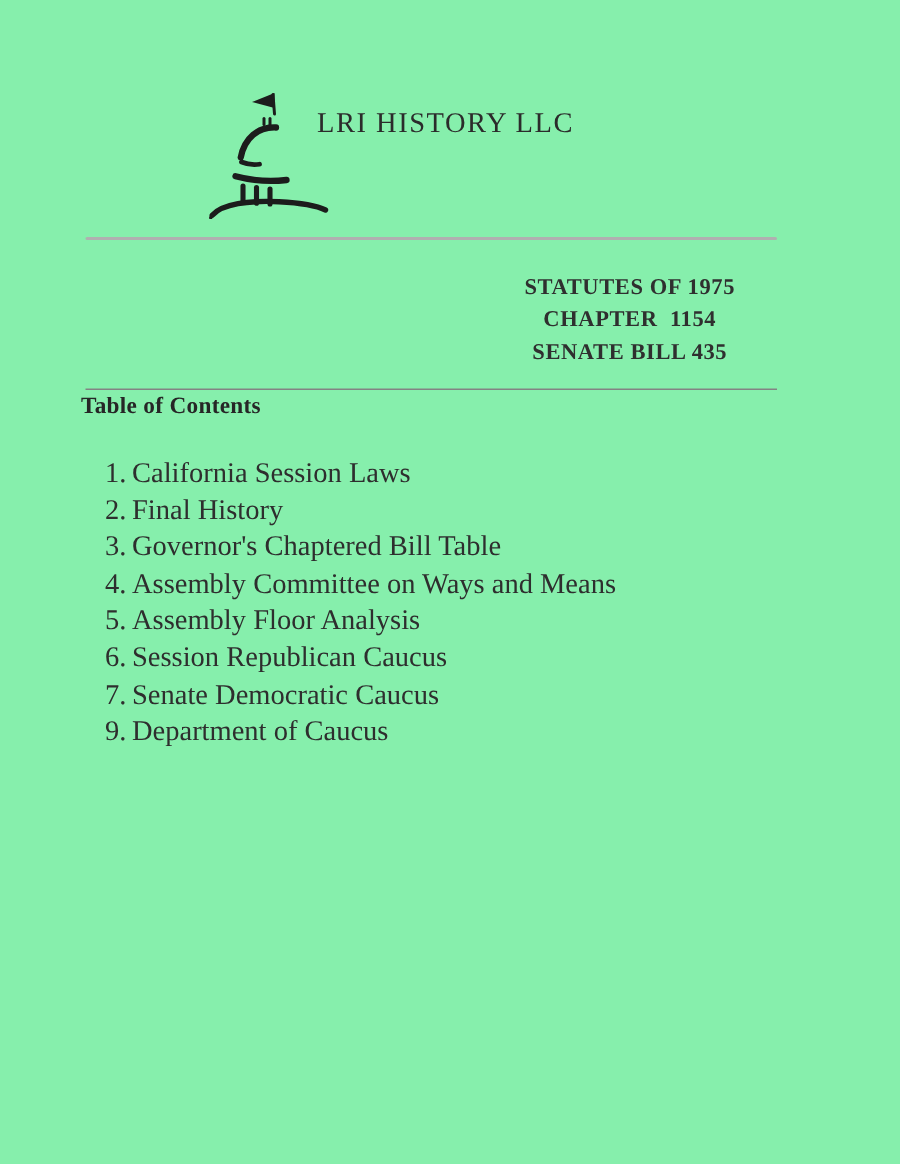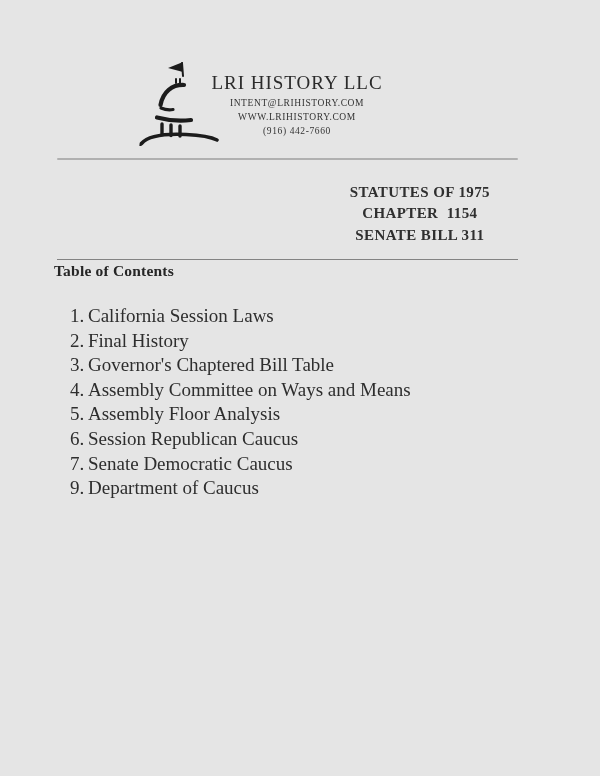--- a/index.html
+++ b/index.html
@@ -4,21 +4,21 @@
 <style>
   html, body {
     margin: 0;
     padding: 0;
     background: #ffffff;
   }
   .page {
     position: relative;
     width: 600px;
     height: 776px;
-    background: #e5e5e5;
+    background: #86efac;
     font-family: "Liberation Serif", serif;
     color: #2d2d2d;
     overflow: hidden;
   }
 
   
   .logo {
     position: absolute;
     left: 138px;
     top: 58px;
@@ -134,33 +134,28 @@
     <path d="M24,66 v10.5" stroke-width="3.4"></path>
     <path d="M33,67 v10.5" stroke-width="3.4"></path>
     <path d="M42,68 v10" stroke-width="3.4"></path>
 
     <path d="M3.5,85.5 C10,78 28,75.5 48,76.5 C62,77.2 73,79 79,82" stroke-width="3.6"></path>
     <path d="M3.5,85.5 q-1.5,1.5 -1,2" stroke-width="2"></path>
   </svg>
 
   <div class="header-text">
     <div class="company-name">LRI HISTORY LLC</div>
-    <div class="contact-block">
-      <div class="contact-line">INTENT@LRIHISTORY.COM</div>
-      <div class="contact-line">WWW.LRIHISTORY.COM</div>
-      <div class="contact-line">(916) 442-7660</div>
-    </div>
   </div>
 
   <div class="rule-1"></div>
 
   <div class="reference">
     <div class="ref-line">STATUTES OF 1975</div>
     <div class="ref-line">CHAPTER  1154</div>
-    <div class="ref-line">SENATE BILL 311</div>
+    <div class="ref-line">SENATE BILL 435</div>
   </div>
 
   <div class="rule-2"></div>
 
   <div class="toc-heading">Table of Contents</div>
 
   <div class="toc-list">
     <div class="toc-row"><span class="toc-num">1.</span><span>California Session Laws</span></div>
     <div class="toc-row"><span class="toc-num">2.</span><span>Final History</span></div>
     <div class="toc-row"><span class="toc-num">3.</span><span>Governor's Chaptered Bill Table</span></div>

